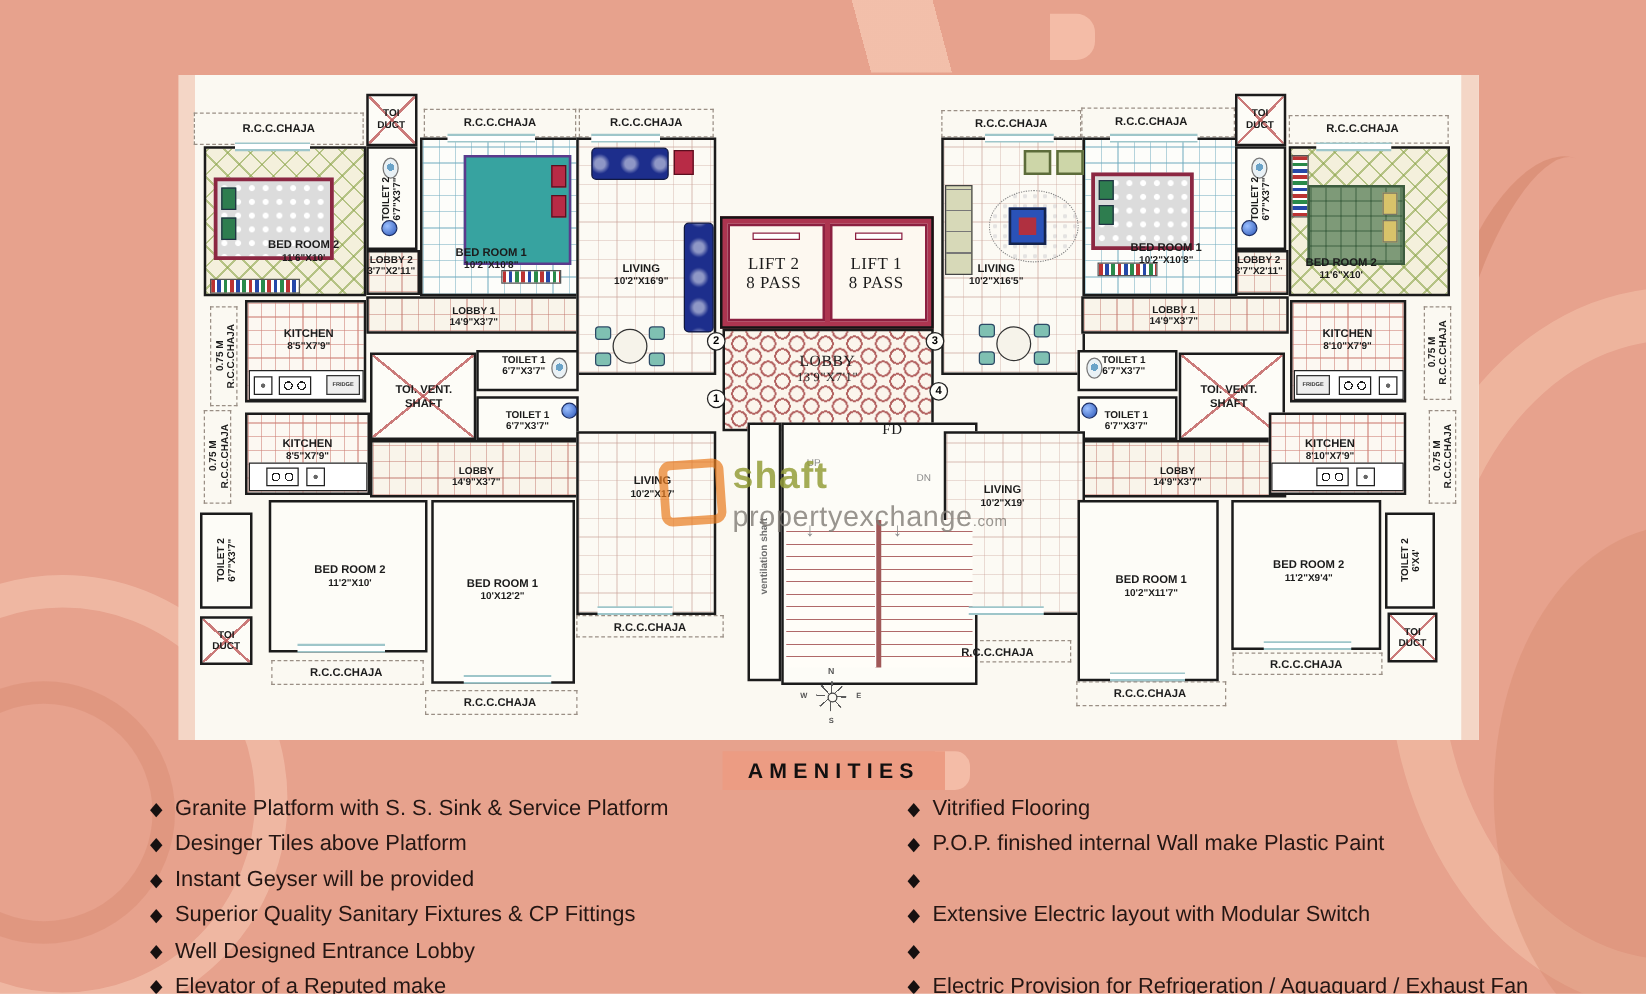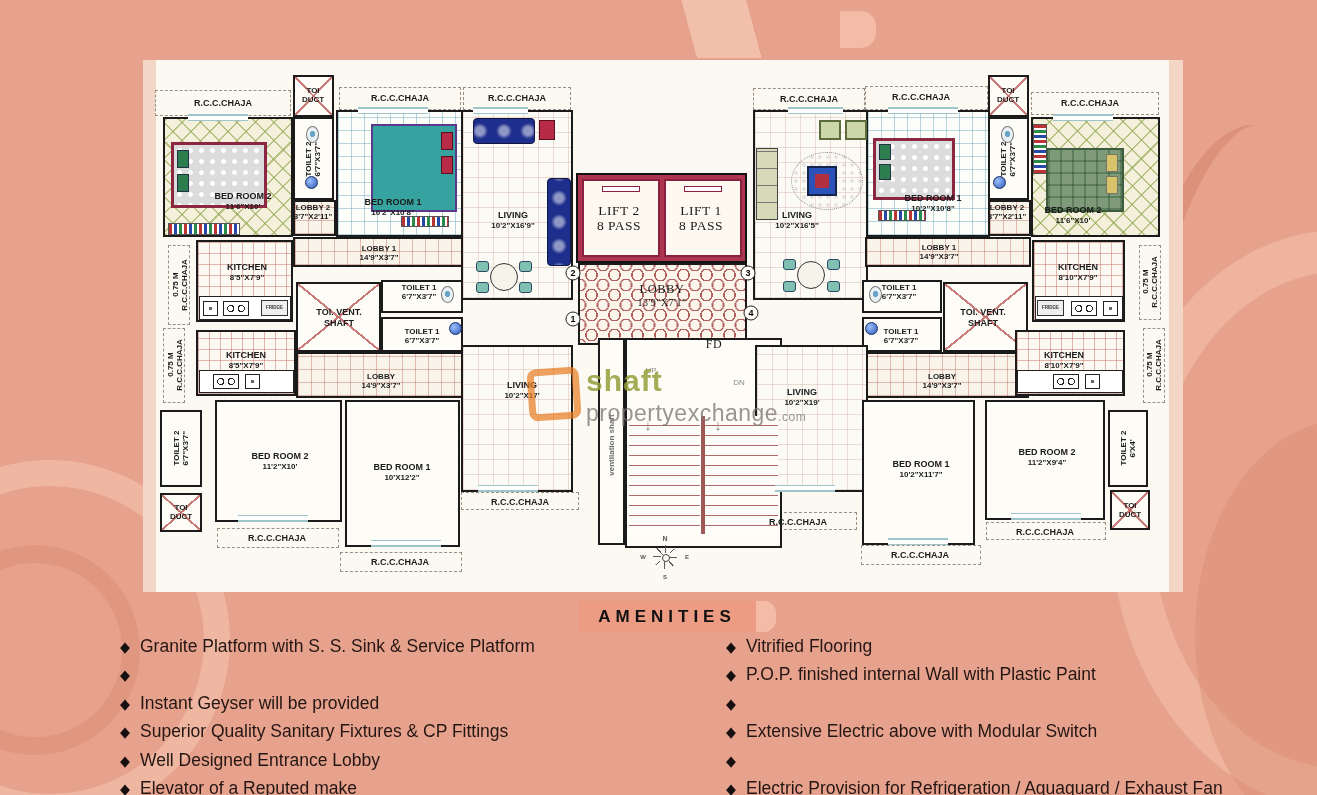--- a/index.html
+++ b/index.html
@@ -491,20 +491,21 @@
     <span>AMENITIES</span>
   </div>
 
   <ul class="amen-col amen-left">
     <li>
         <span class="blt">◆</span>
         <span class="txt">Granite Platform with S. S. Sink &amp; Service Platform</span>
       </li>
     <li>
         <span class="blt">◆</span>
+        <span class="txt">Desinger Tiles above Platform</span>
       </li>
     <li>
         <span class="blt">◆</span>
         <span class="txt">Instant Geyser will be provided</span>
       </li>
     <li>
         <span class="blt">◆</span>
         <span class="txt">Superior Quality Sanitary Fixtures &amp; CP Fittings</span>
       </li>
     <li>
@@ -516,28 +517,28 @@
         <span class="txt">Elevator of a Reputed make</span>
       </li>
   </ul>
   <ul class="amen-col amen-right">
     <li>
         <span class="blt">◆</span>
         <span class="txt">Vitrified Flooring</span>
       </li>
     <li>
         <span class="blt">◆</span>
-        <span class="txt">P.O.P. finished internal Wall with Plastic Paint</span>
-      </li>
-    <li>
-        <span class="blt">◆</span>
-      </li>
-    <li>
-        <span class="blt">◆</span>
-        <span class="txt">Extensive Electric above with Modular Switch</span>
+        <span class="txt">P.O.P. finished internal Wall make Plastic Paint</span>
+      </li>
+    <li>
+        <span class="blt">◆</span>
+      </li>
+    <li>
+        <span class="blt">◆</span>
+        <span class="txt">Extensive Electric layout with Modular Switch</span>
       </li>
     <li>
         <span class="blt">◆</span>
       </li>
     <li>
         <span class="blt">◆</span>
         <span class="txt">Electric Provision for Refrigeration / Aquaguard / Exhaust Fan</span>
       </li>
   </ul>
 </div>

